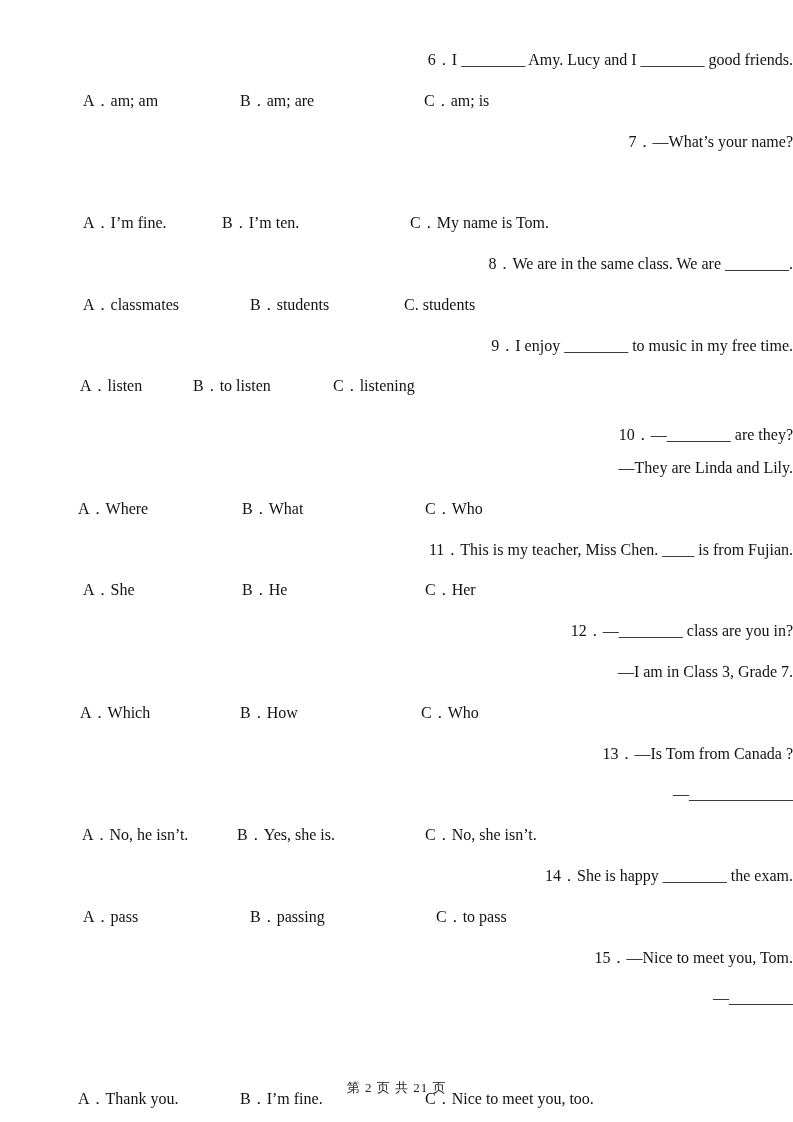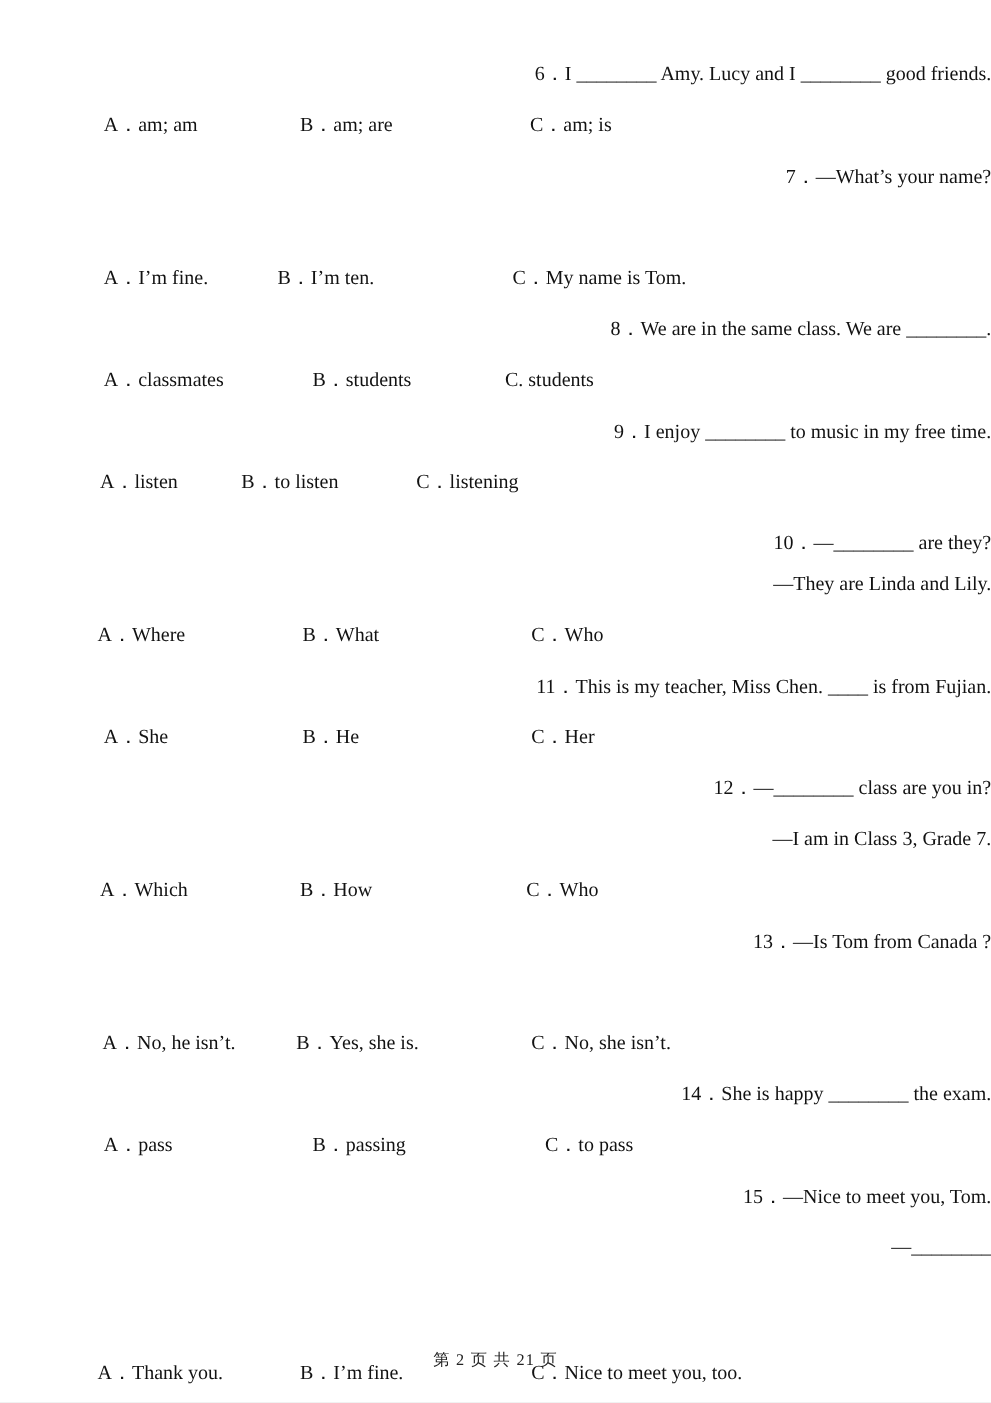--- a/index.html
+++ b/index.html
@@ -95,20 +95,21 @@
 
   <div class="line" style="top:620px; padding-left:55px;margin-left:20px;"><span class="stem-num">12．</span><span>—________ class are you in?</span></div>
   <div class="line" style="top:661px; padding-left:48px;">—I am in Class 3, Grade 7.</div>
   <div class="line" style="top:702px;">
     <span class="opt" style="left:80px">A．Which</span>
     <span class="opt" style="left:240px">B．How</span>
     <span class="opt" style="left:421px">C．Who</span>
   </div>
 
   <div class="line" style="top:743px; padding-left:55px;"><span class="stem-num">13．</span><span>—Is Tom from Canada ?</span></div>
+  <div class="line" style="top:783px; padding-left:88px;">—_____________</div>
   <div class="line" style="top:824px;">
     <span class="opt" style="left:82px">A．No, he isn’t.</span>
     <span class="opt" style="left:237px">B．Yes, she is.</span>
     <span class="opt" style="left:425px">C．No, she isn’t.</span>
   </div>
 
   <div class="line" style="top:865px; padding-left:80px;"><span class="stem-num">14．</span><span>She is happy ________ the exam.</span></div>
   <div class="line" style="top:906px;">
     <span class="opt" style="left:83px">A．pass</span>
     <span class="opt" style="left:250px">B．passing</span>

